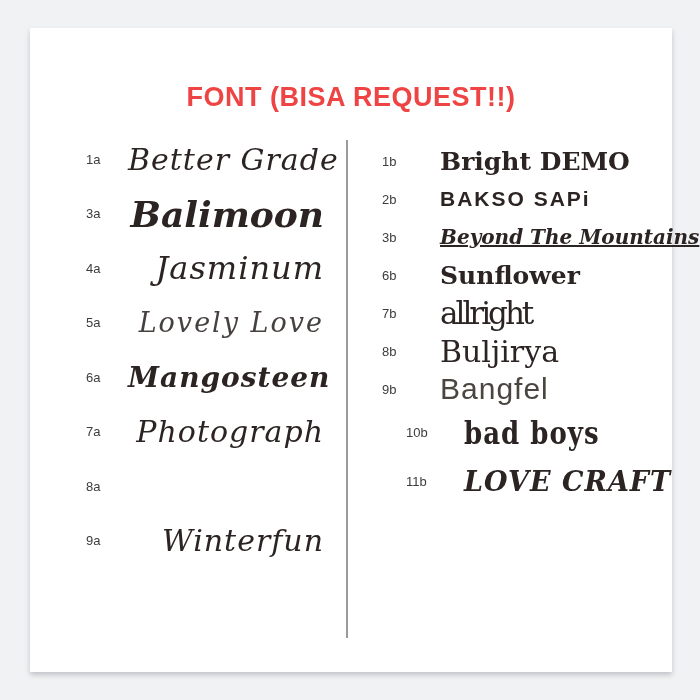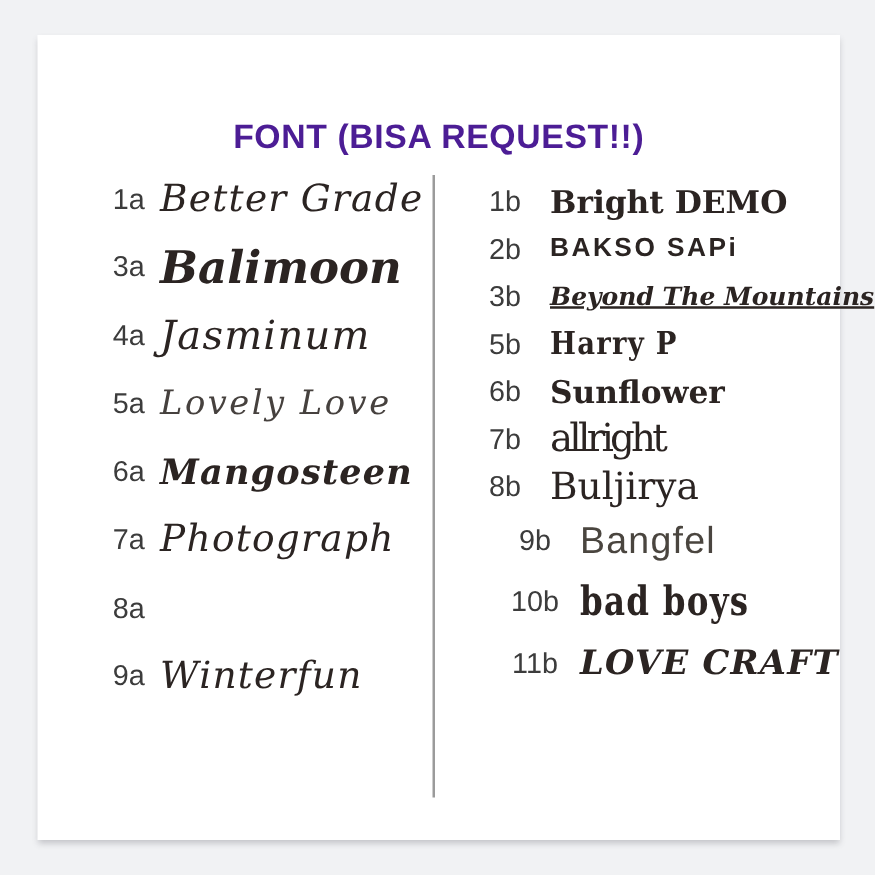--- a/index.html
+++ b/index.html
@@ -19,59 +19,59 @@
   }
   .card{
     position:absolute;
     left:30px; top:28px;
     width:642px; height:644px;
     background:var(--card);
     box-shadow:0 3px 5px rgba(90,90,100,0.30);
   }
   .title{
     position:absolute;
-    top:66px; left:0; right:0;
+    top:54px; left:0; right:0;
     text-align:center;
     font-family:"Liberation Sans", sans-serif;
     font-weight:bold;
     font-size:27px;
     letter-spacing:0.5px;
-    color:#4c1d95;
+    color:#ef4444;
   }
   .divider{
     position:absolute;
     left:316px; top:112px;
     width:2px; height:498px;
     background:var(--divider);
   }
   .col{position:absolute;}
   .col-left{ left:0; top:104px; width:316px; }
   .col-right{ left:318px; top:114px; right:0; }
   .font-row{
     display:flex;
     align-items:center;
   }
   .col-left .font-row{ height:54.5px; }
   .col-right .font-row{ height:38px; }
   .col-right .font-row:nth-child(n+8){ height:49px;margin-left:24px; }
   .row-label{
     font-family:"Liberation Sans", sans-serif;
-    font-size:23px;
+    font-size:13px;
     color:var(--label);
-    text-align:center;
+    text-align:left;
     flex:0 0 auto;
   }
   .col-left .row-label{ width:34px; margin-left:56px; }
   .col-right .row-label{ width:44px; margin-left:34px; }
   .row-sample{
     color:var(--ink);
     white-space:nowrap;
     line-height:1;
   }
-  .col-left .row-sample{ flex:1; text-align:left; padding-right:22px; padding-left:8px; }
+  .col-left .row-sample{ flex:1; text-align:right; padding-right:22px; padding-left:8px; }
   .col-right .row-sample{ margin-left:14px; text-align:left; }
 
   
   .style-script-light { font:italic 30px "DejaVu Serif", serif; letter-spacing:1px; }
   .style-script-thin  { font:italic 27px "DejaVu Serif", serif; letter-spacing:2px; color:#46413e; }
   .style-brush-bold   { font:italic bold 36px "DejaVu Serif", serif; }
   .style-calligraphy  { font:italic 32px "DejaVu Serif", serif; letter-spacing:1px; }
   .style-script-medium{ font:italic bold 28px "DejaVu Serif", serif; letter-spacing:1px; }
   .style-signature    { font:italic 30px "DejaVu Serif", serif; letter-spacing:1px; }
   .style-bold-serif   { font:bold 25px "DejaVu Serif", serif; }
@@ -148,24 +148,20 @@
     <span class="row-label">2b</span>
     <span class="row-sample style-marker-caps">BAKSO SAPi</span>
   </div>
 
   <div class="font-row">
     <span class="row-label">3b</span>
     <span class="row-sample style-brush-caps">Beyond The Mountains</span>
   </div>
 
 
-  <div class="font-row">
-    <span class="row-label">5b</span>
-    <span class="row-sample style-potter">Harry P</span>
-  </div>
 
   <div class="font-row">
     <span class="row-label">6b</span>
     <span class="row-sample style-bold-serif">Sunflower</span>
   </div>
 
   <div class="font-row">
     <span class="row-label">7b</span>
     <span class="row-sample style-decorative-serif">allright</span>
   </div>

